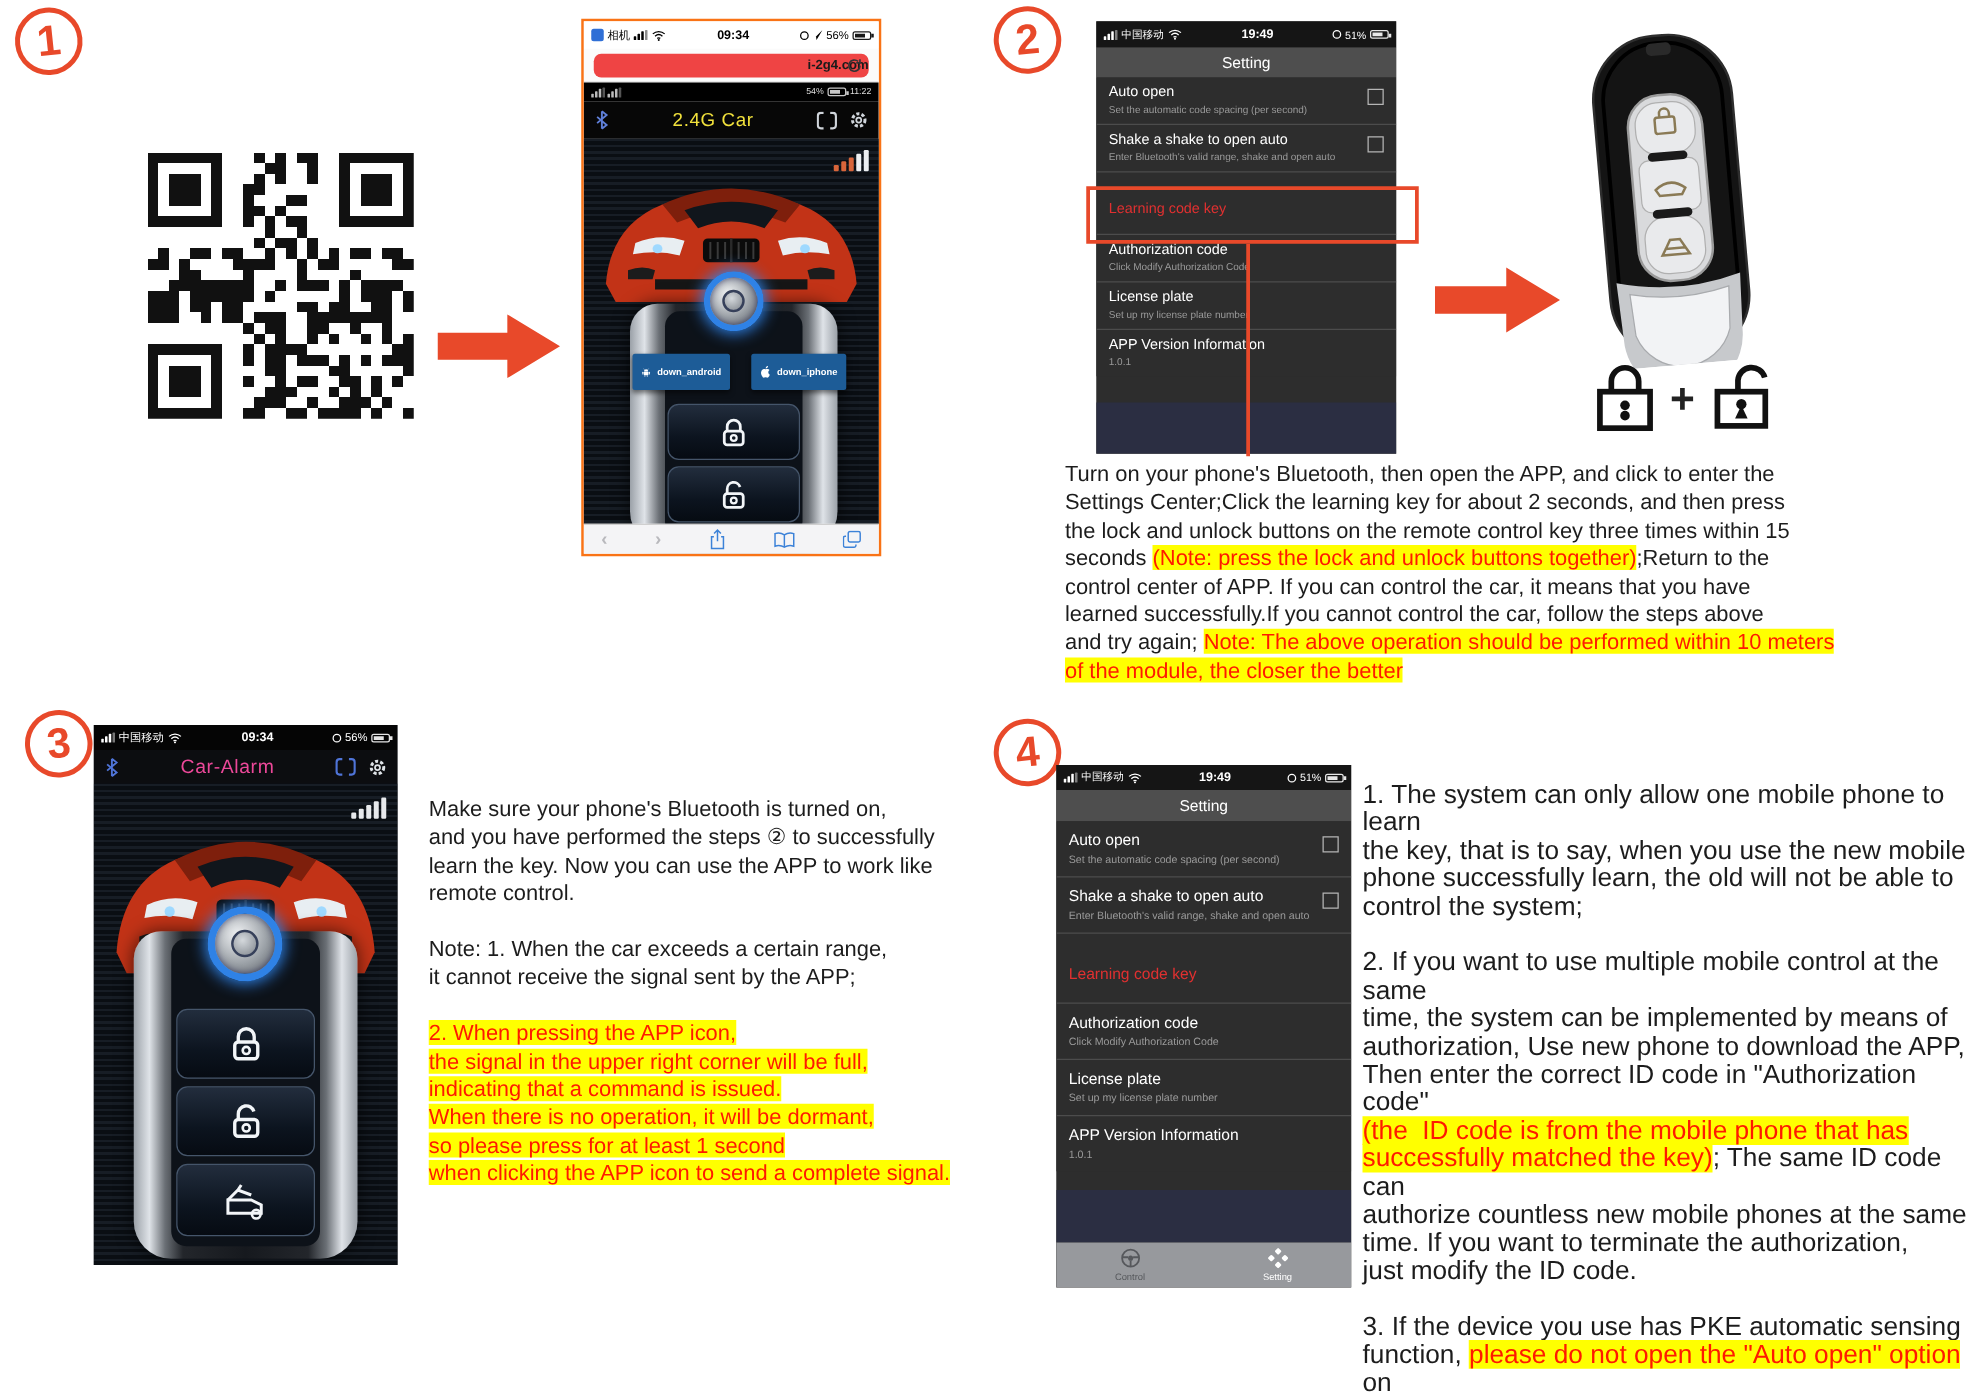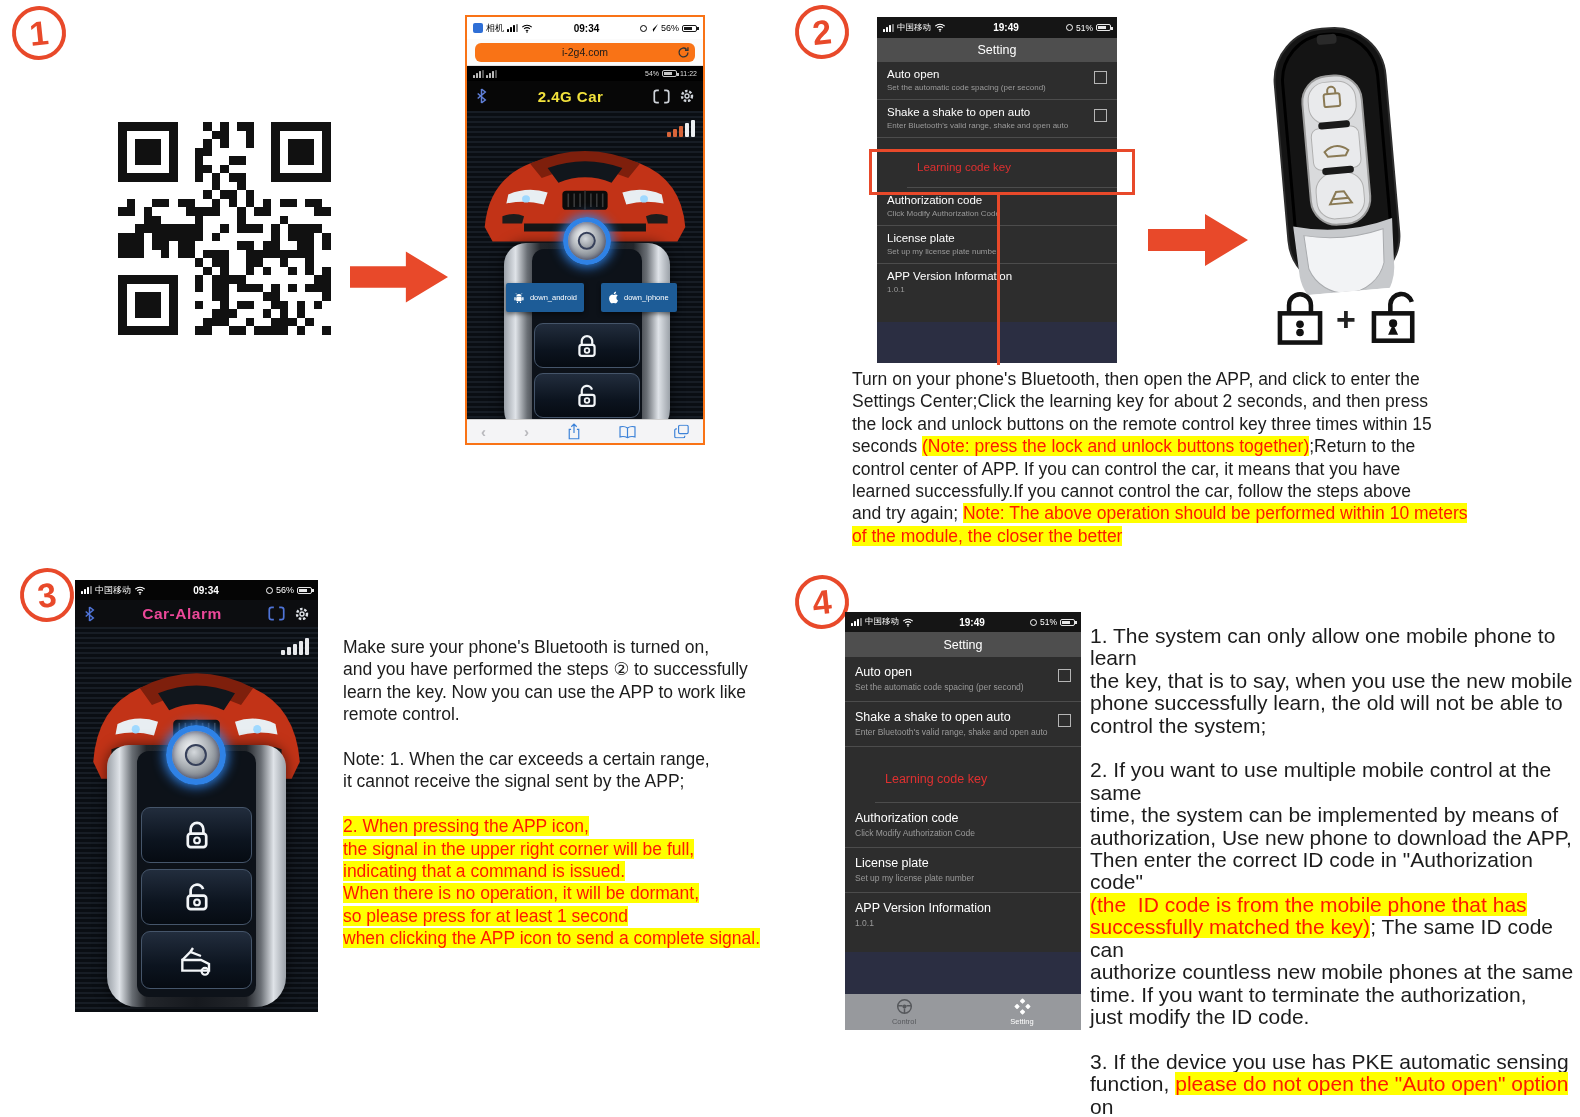--- a/index.html
+++ b/index.html
@@ -37,27 +37,27 @@
   .batt::after{content:"";position:absolute;right:-3px;top:1.5px;width:2px;height:3px;background:currentColor;}
   .cellbars{display:inline-flex;align-items:flex-end;gap:1px;height:8px;}
   .cellbars i{display:block;width:2px;background:currentColor;border-radius:.5px;}
   .cellbars i:nth-child(1){height:3px}.cellbars i:nth-child(2){height:5px}
   .cellbars i:nth-child(3){height:7px}.cellbars i:nth-child(4){height:8px;opacity:.45}
   .clockdot{display:inline-block;width:7px;height:7px;border:1px solid currentColor;border-radius:50%;}
   .appchip{display:inline-block;width:10px;height:10px;border-radius:2px;background:#2f6fd6;}
 
   
   .urlbar{height:27px;background:#fbfbfb;display:flex;align-items:center;padding:0 8px;border-bottom:1px solid #e2e2e2;}
-  .urlfield{flex:1;height:19px;background:#f97316;border-radius:6px;display:flex;align-items:center;
-            justify-content:center;font-size:10.5px;color:#1a1a1a;position:relative;}
+  .urlfield{flex:1;height:19px;background:#ef4444;border-radius:6px;display:flex;align-items:center;
+            justify-content:flex-end;font-size:10.5px;color:#1a1a1a;position:relative;font-weight:bold;}
   .urlfield svg{position:absolute;right:5px;top:3px;color:#333;}
   .droid-status{height:15px;background:#000;color:#ddd;display:flex;align-items:center;
                 justify-content:space-between;font-size:7px;padding:0 6px;}
   .appheader{height:30px;background:#070707;display:flex;align-items:center;justify-content:space-between;padding:0 8px;}
-  .apptitle{font-size:15px;font-weight:bold;color:#f2e23c;letter-spacing:.5px;}
+  .apptitle{font-size:15px;font-weight:normal;color:#f2e23c;letter-spacing:.5px;}
   .hdr-icons{display:flex;align-items:center;gap:9px;}
 
   .screen-bg{position:relative;background:#0b0f14;
      background-image:repeating-linear-gradient(180deg,#171d25 0 2px,#0a0e13 2px 5px);}
   .carsvg{position:absolute;left:0;top:0;width:100%;}
   .sigbars{position:absolute;display:flex;align-items:flex-end;gap:2px;height:18px;}
   .sigbars i{display:block;width:4px;background:#e7e9ec;border-radius:1px;}
   .sigbars i:nth-child(1){height:5px}.sigbars i:nth-child(2){height:8px}.sigbars i:nth-child(3){height:11px}
   .sigbars i:nth-child(4){height:14px}.sigbars i:nth-child(5){height:17px}
   .sigbars.warm i{background:#d8653a;}
@@ -69,39 +69,39 @@
        box-shadow:0 0 14px rgba(0,0,0,.6);}
   .fob-inner{position:absolute;left:17%;right:17%;top:6px;bottom:10px;background:#0d1219;border-radius:12px;}
   .ring{position:absolute;border-radius:50%;border:5px solid #2f82e6;
         background:radial-gradient(circle at 38% 35%,#f0f2f4,#9aa0a6 55%,#5c6167);
         box-shadow:0 0 12px 2px #2f82e6,inset 0 0 6px rgba(0,0,60,.55);}
   .ring::after{content:"";position:absolute;left:50%;top:50%;width:38%;height:38%;transform:translate(-50%,-50%);
         border-radius:50%;border:2px solid #36405a;background:radial-gradient(circle at 40% 35%,#d5d9dd,#7f858c);}
   .fbtn{position:absolute;border-radius:9px;background:linear-gradient(180deg,#222d3d,#0c141f 60%,#060b12);
         border:1px solid #45556a;display:flex;align-items:center;justify-content:center;color:#f2f5f8;}
   .banner{position:absolute;height:29px;background:#1d5c97;display:flex;align-items:center;gap:5px;
-          padding:0 7px;color:#fff;font-size:7.5px;font-weight:normal;border-radius:2px;box-shadow:0 2px 4px rgba(0,0,0,.5);}
+          padding:0 7px;color:#fff;font-size:7.5px;font-weight:bold;border-radius:2px;box-shadow:0 2px 4px rgba(0,0,0,.5);}
 
   .safari{position:absolute;left:0;right:0;bottom:0;height:24px;background:#f4f4f6;border-top:1px solid #cfcfcf;
           display:flex;align-items:center;justify-content:space-between;padding:0 14px;}
   .saf-chev{color:#b9b9bd;font-size:15px;font-weight:bold;line-height:1;}
   .saf-blue{color:#3c82d8;}
 
   
   .set-phone{background:#2d2d2d;}
   .set-status{height:21px;background:#151515;color:#fff;display:flex;align-items:center;
               justify-content:space-between;font-size:8.5px;padding:0 6px;}
   .set-title{height:24px;background:#4e4e4e;color:#fff;display:flex;align-items:center;
              justify-content:center;font-size:12.5px;}
   .set-list{background:#2d2d2d;}
   .srow{position:relative;padding:6px 10px 7px;border-bottom:1px solid #4c4c4c;}
   .srow-t{font-size:11.5px;color:#fff;}
   .srow-s{font-size:8px;color:#9a9a9a;margin-top:3px;}
   .srow.learn .srow-t{color:#e03030;}
-  .srow.gap{margin-top:13px;margin-left:30px;}
+  .srow.gap{margin-top:13px;}
   .cbx{position:absolute;right:10px;top:9px;width:13px;height:13px;border:1.5px solid #b5b5b5;background:transparent;}
   .navyblock{background:#2b2e42;}
   .tabbar{position:absolute;left:0;right:0;bottom:0;height:36px;background:#97999d;display:flex;}
   .tab{flex:1;display:flex;flex-direction:column;align-items:center;justify-content:center;gap:2px;
        font-size:7.5px;color:#56585c;}
   .tab.active{color:#fff;}
   .tab svg{display:block;}
 
   
   .redbox{position:absolute;border:3px solid #e8492a;background:transparent;}

